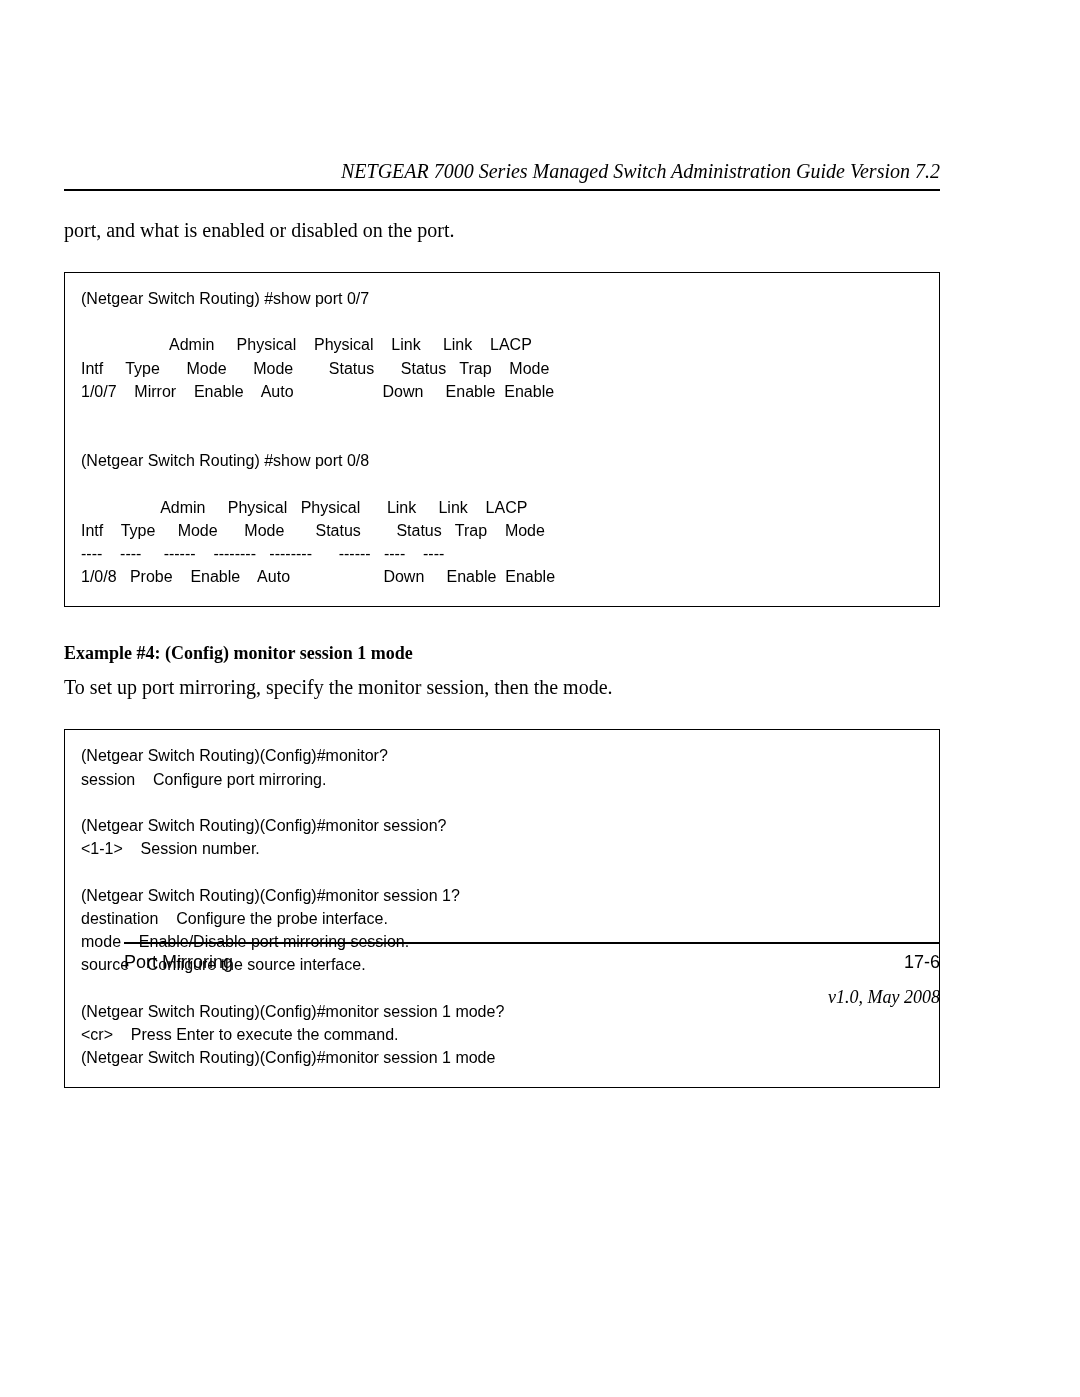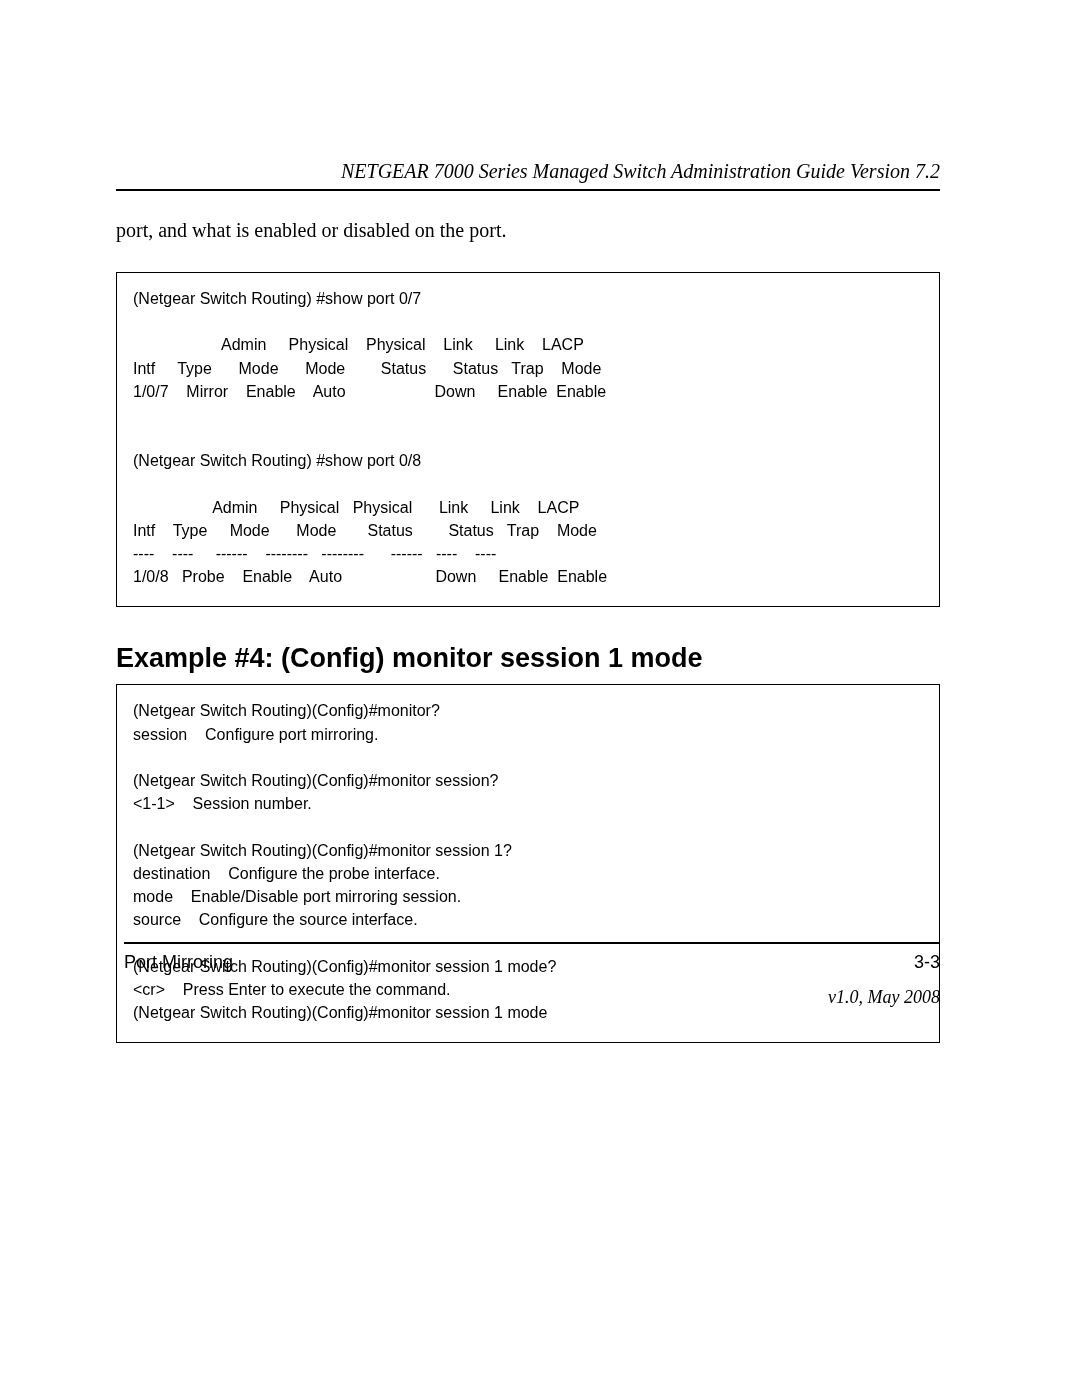--- a/index.html
+++ b/index.html
@@ -7,21 +7,21 @@
     padding: 0;
     background: #fff;
     font-family: "Times New Roman", Times, serif;
     color: #000;
   }
   .page {
     width: 1080px;
     height: 1208px;
     position: relative;
     box-sizing: border-box;
-    padding: 160px 140px 0 116px;
+    padding: 160px 140px 0 64px;
   }
   .running-header {
     font-style: italic;
     font-size: 20px;
     text-align: right;
     margin-bottom: 6px;
   }
   .hr-thick {
     border: none;
     border-top: 2px solid #000;
@@ -36,23 +36,23 @@
     border: 1px solid #000;
     padding: 14px 16px 18px 16px;
     font-family: Liberation Sans, sans-serif;
     font-size: 16px;
     line-height: 1.45;
     white-space: pre;
     margin-bottom: 36px;
     overflow: hidden;
   }
   .h2 {
-    font-family: Liberation Sans, sans-serif;
+    font-family: Liberation Serif, serif;
     font-weight: bold;
-    font-size: 27px;
+    font-size: 18px;
     margin: 8px 0 10px 0;
   }
   .footer {
     position: absolute;
     left: 124px;
     right: 140px;
     bottom: 200px;
     margin-top: 40px;
   }
   .hr-footer {
@@ -92,38 +92,39 @@
 
 (Netgear Switch Routing) #show port 0/8
 
                   Admin     Physical   Physical      Link     Link    LACP
 Intf    Type     Mode      Mode       Status        Status   Trap    Mode
 ----    ----     ------    --------   --------      ------   ----    ----
 1/0/8   Probe    Enable    Auto                     Down     Enable  Enable</div>
 
   <div class="h2">Example #4: (Config) monitor session 1 mode</div>
 
+  <p class="body-text">To set up port mirroring, specify the monitor session, then the mode.</p>
 
   <div class="code-block">(Netgear Switch Routing)(Config)#monitor?
 session    Configure port mirroring.
 
 (Netgear Switch Routing)(Config)#monitor session?
 &lt;1-1&gt;    Session number.
 
 (Netgear Switch Routing)(Config)#monitor session 1?
 destination    Configure the probe interface.
 mode    Enable/Disable port mirroring session.
 source    Configure the source interface.
 
 (Netgear Switch Routing)(Config)#monitor session 1 mode?
 &lt;cr&gt;    Press Enter to execute the command.
 (Netgear Switch Routing)(Config)#monitor session 1 mode</div>
 
   <div class="footer">
     <hr class="hr-footer">
     <div class="footer-row">
       <span>Port Mirroring</span>
-      <span>3-3</span>
+      <span>17-6</span>
     </div>
     <div class="footer-version">v1.0, May 2008</div>
   </div>
 
 </div>
 
 </body></html>

